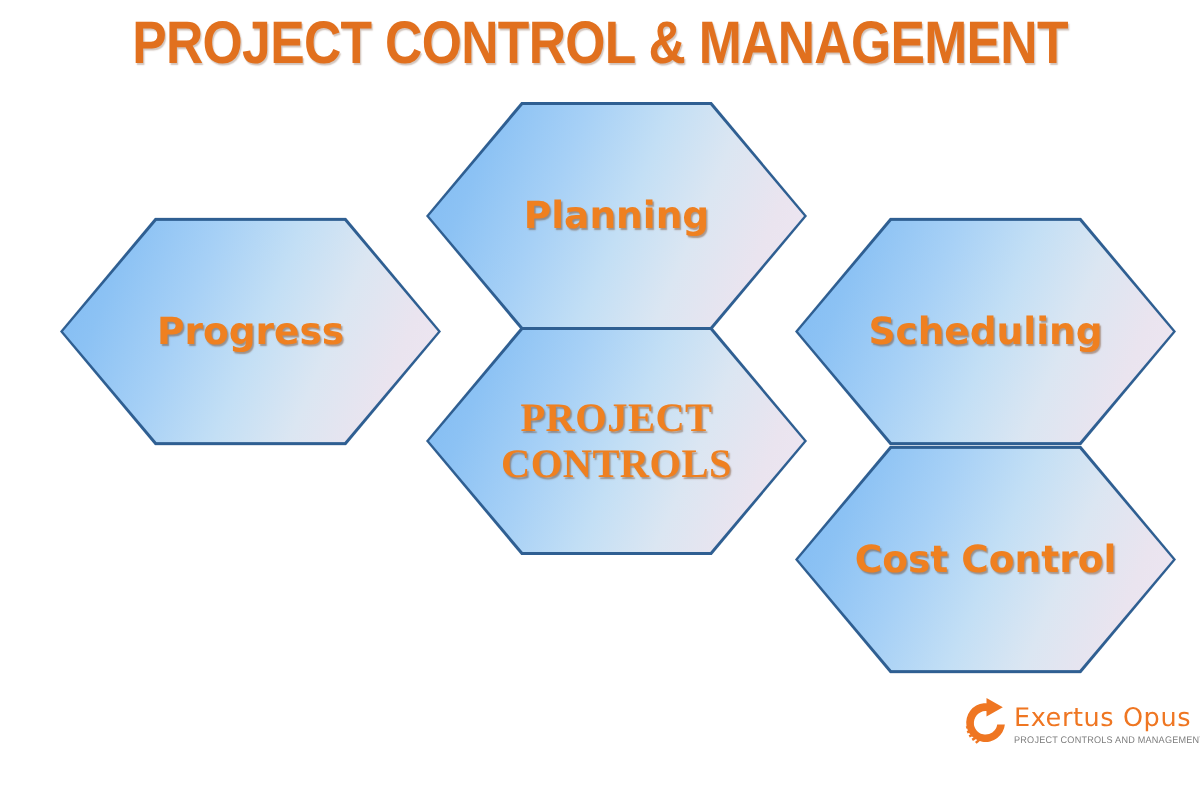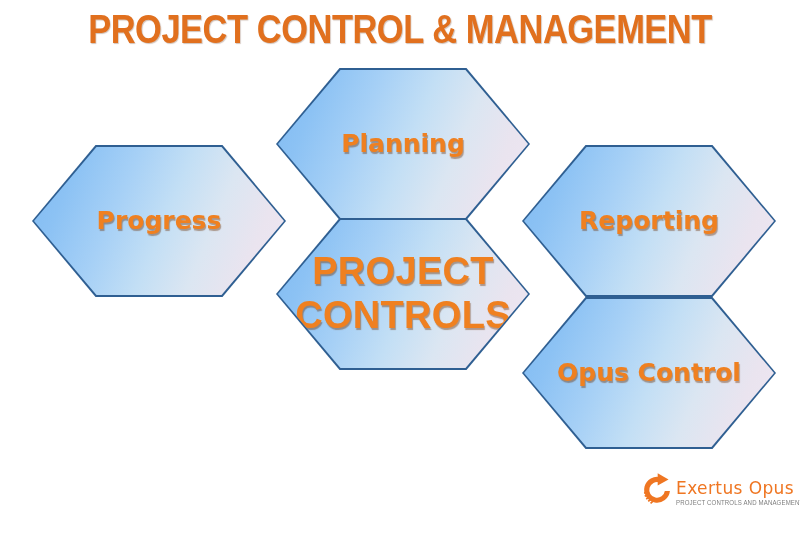--- a/index.html
+++ b/index.html
@@ -30,21 +30,21 @@
     transform: scaleX(0.86);
     transform-origin: center top;
     white-space: nowrap;
     text-shadow: 1px 1px 1px rgba(90,40,10,0.28);
     line-height: 1.05;
   }
 
   
   #hex-canvas {
     position: absolute;
-    left: 4px;
+    left: 12px;
     top: 0;
     width: 713px;
     height: 533px;
     padding-left: 36px;
   }
 
   .hex {
     position: absolute;
     width: 250px;
     height: 148px;
@@ -81,22 +81,22 @@
     color: #ef8020;
     font-family: "DejaVu Sans", "Liberation Sans", sans-serif;
     font-weight: bold;
     font-size: 25px;
     line-height: 1.12;
     text-shadow: 1px 1.5px 1px rgba(110,55,15,0.45);
     white-space: pre-line;
     padding: 0 6px;
   }
   .hex-label.center {
-    font-family: Liberation Sans, sans-serif;
-    font-size: 38px;
+    font-family: Liberation Serif, serif;
+    font-size: 27px;
     line-height: 1.15;
     letter-spacing: 0.3px;
   }
 
   
   #hex-planning        { left: 272px; top:  68px; }
   #hex-reporting       { left:  28px; top: 145px; }
   #hex-scheduling      { left: 518px; top: 145px; }
   #hex-project-controls{ left: 272px; top: 218px; }
   #hex-change-control  { left:  28px; top: 297px; }
@@ -104,21 +104,21 @@
   #hex-progress        { left: 272px; top: 373px; }
 
   
   #brand-logo {
     position: absolute;
     left: 640px;
     top: 458px;
     width: 150px;
     height: 48px;
     display: flex;
-    align-items: flex-end;
+    align-items: center;
   }
   #logo-mark {
     width: 34px;
     height: 34px;
     flex: 0 0 34px;
     margin-right: 2px;
     margin-top: -2px;
   }
   #logo-text-block {
     display: flex;
@@ -161,28 +161,28 @@
   </div>
 
   <div class="hex-wrap" id="hex-reporting">
     <div class="hex">
       <span class="hex-label">Progress</span>
     </div>
   </div>
 
   <div class="hex-wrap" id="hex-scheduling">
     <div class="hex">
-      <span class="hex-label">Reporting</span>
+      <span class="hex-label">Scheduling</span>
     </div>
   </div>
 
 
   <div class="hex-wrap" id="hex-cost-control">
     <div class="hex">
-      <span class="hex-label">Opus Control</span>
+      <span class="hex-label">Cost Control</span>
     </div>
   </div>
 
 
   <div class="hex-wrap" id="hex-project-controls">
     <div class="hex">
       <span class="hex-label center">PROJECT
 CONTROLS</span>
     </div>
   </div>

